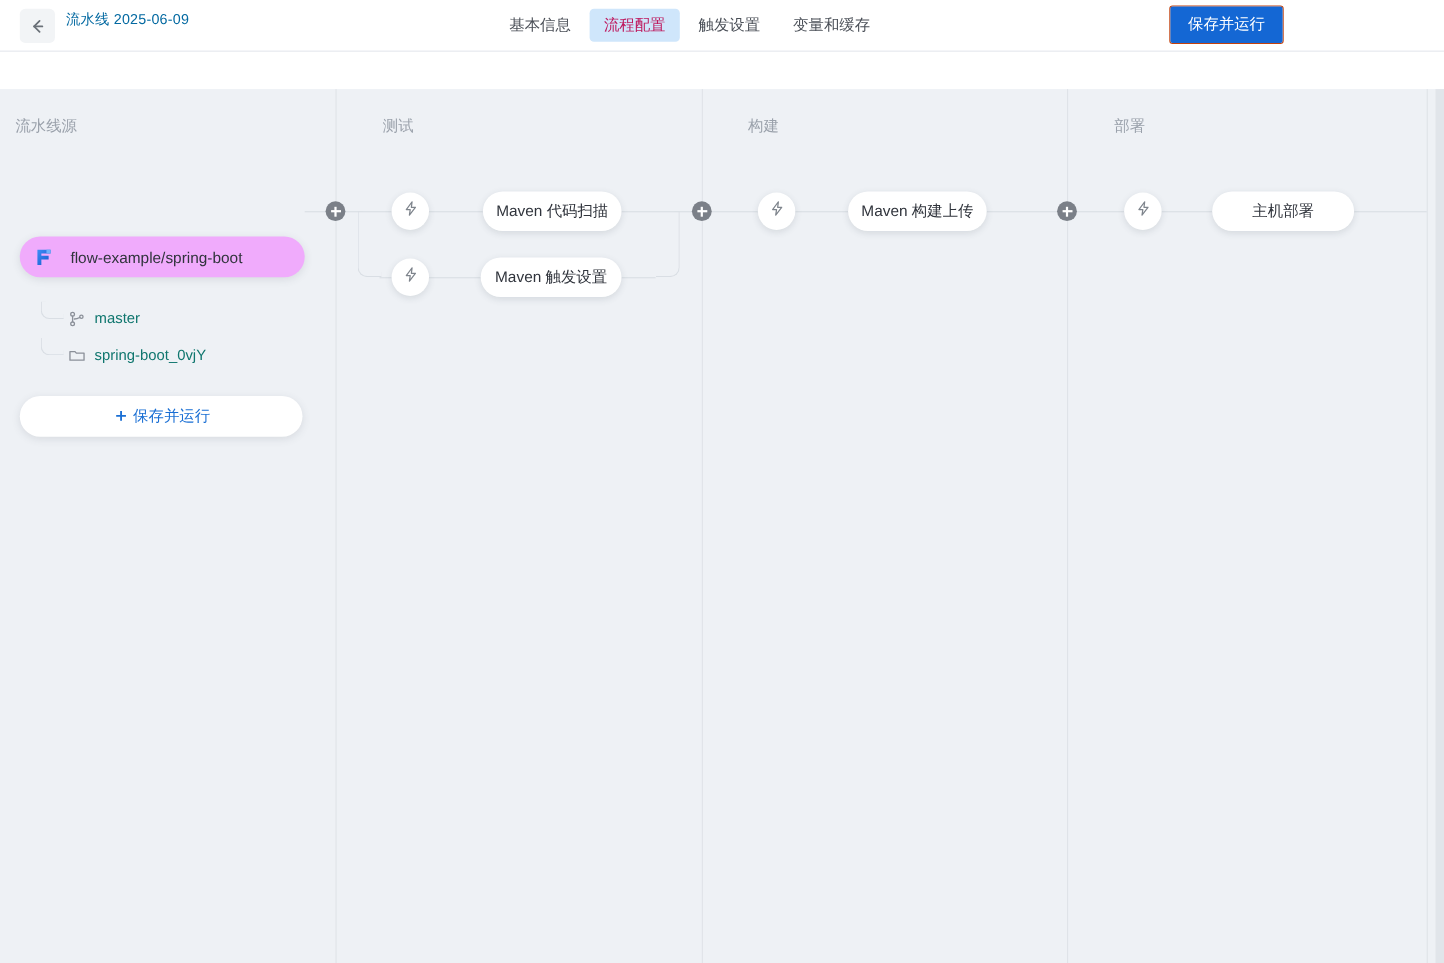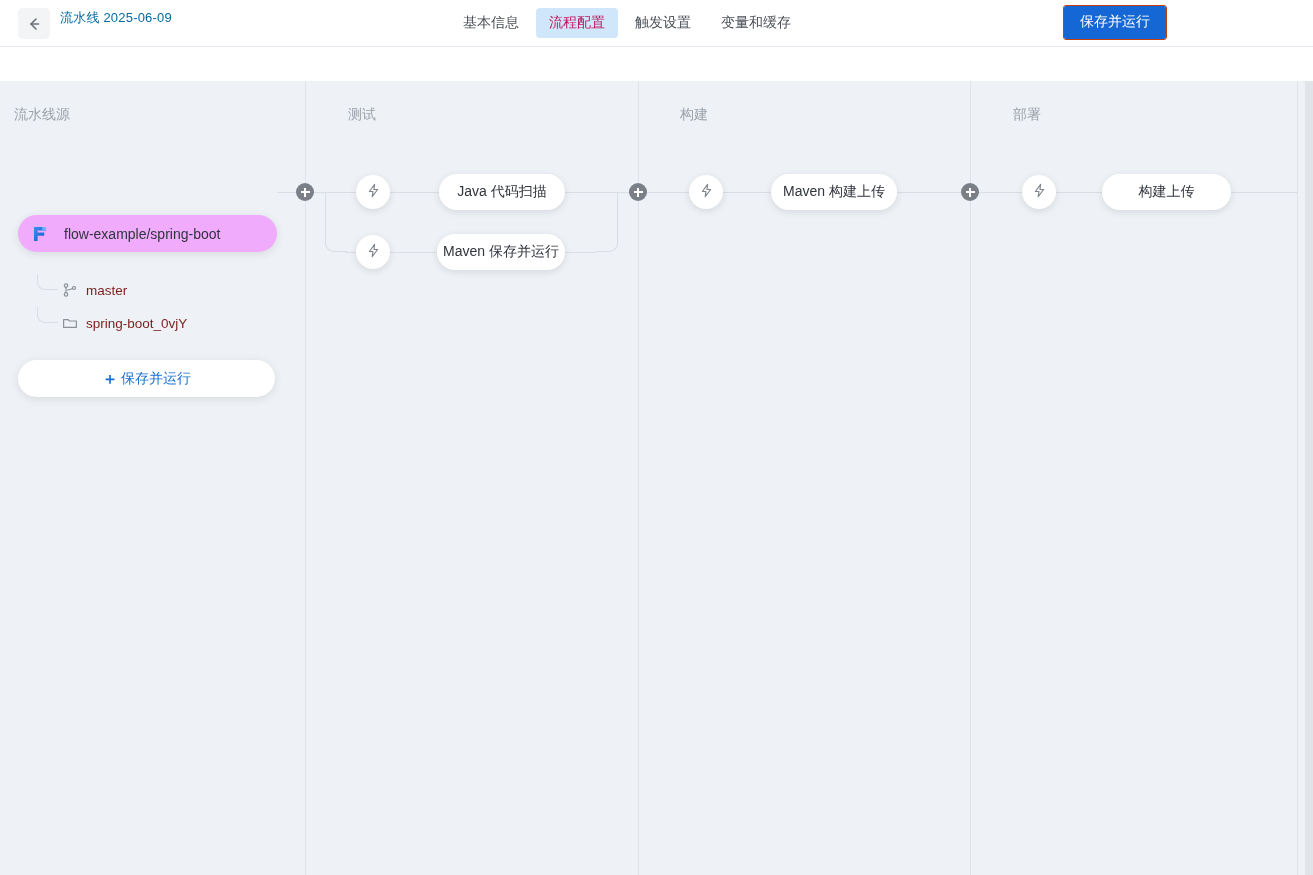--- a/index.html
+++ b/index.html
@@ -126,22 +126,22 @@
     background: #f0abfc; border-radius: 19px;
     box-shadow: 0 2px 8px rgba(60,72,88,.13);
     display: flex; align-items: center;
     cursor: pointer;
   }
   .src-logo { margin-left: 12px; width: 20px; height: 20px; display:block; }
   .src-name { margin-left: 14px; font-size: 14px; color: #30343c; white-space: nowrap; }
 
   .meta-row {
     position: absolute;
-    display: flex; align-items: center;
-    font-size: 13.5px; color: #7f1d1d; white-space: nowrap;
+    display: flex; align-items: flex-start;
+    font-size: 13.5px; color: #0f766e; white-space: nowrap;
   }
   .meta-row .mi { width: 16px; height: 16px; margin-right: 8px; display: block; }
   .tree-b1 {
     position: absolute; left: 37px; top: 193px;
     width: 21px; height: 16px;
     border-left: 1px solid #d9dee4;
     border-bottom: 1px solid #d9dee4;
     border-bottom-left-radius: 8px;
   }
   .tree-b2 {
@@ -281,32 +281,32 @@
   <div class="plus-node" style="left:961px; top:102px"></div>
 
   <div class="bolt" style="left:356px; top:94px">
     <span>
       <svg width="15" height="15" viewBox="0 0 16 16" fill="none">
         <path d="M9.2 1.5 L3.6 9.1 H7.4 L6.6 14.5 L12.4 6.9 H8.5 Z" stroke="#7e848c" stroke-width="1.2" stroke-linejoin="round"></path>
       </svg>
     </span>
   </div>
   <div class="pill" style="left:439px; top:93px; width:126px">
-    <span>Java 代码扫描</span>
+    <span>Maven 代码扫描</span>
   </div>
 
   <div class="bolt" style="left:356px; top:154px">
     <span>
       <svg width="15" height="15" viewBox="0 0 16 16" fill="none">
         <path d="M9.2 1.5 L3.6 9.1 H7.4 L6.6 14.5 L12.4 6.9 H8.5 Z" stroke="#7e848c" stroke-width="1.2" stroke-linejoin="round"></path>
       </svg>
     </span>
   </div>
   <div class="pill" style="left:437px; top:153px; width:128px">
-    <span>Maven 保存并运行</span>
+    <span>Maven 触发设置</span>
   </div>
 
   <div class="bolt" style="left:689px; top:94px">
     <span>
       <svg width="15" height="15" viewBox="0 0 16 16" fill="none">
         <path d="M9.2 1.5 L3.6 9.1 H7.4 L6.6 14.5 L12.4 6.9 H8.5 Z" stroke="#7e848c" stroke-width="1.2" stroke-linejoin="round"></path>
       </svg>
     </span>
   </div>
   <div class="pill" style="left:771px; top:93px; width:126px">
@@ -314,16 +314,16 @@
   </div>
 
   <div class="bolt" style="left:1022px; top:94px">
     <span>
       <svg width="15" height="15" viewBox="0 0 16 16" fill="none">
         <path d="M9.2 1.5 L3.6 9.1 H7.4 L6.6 14.5 L12.4 6.9 H8.5 Z" stroke="#7e848c" stroke-width="1.2" stroke-linejoin="round"></path>
       </svg>
     </span>
   </div>
   <div class="pill" style="left:1102px; top:93px; width:129px">
-    <span>构建上传</span>
+    <span>主机部署</span>
   </div>
 
 </div>
 
 </body></html>

